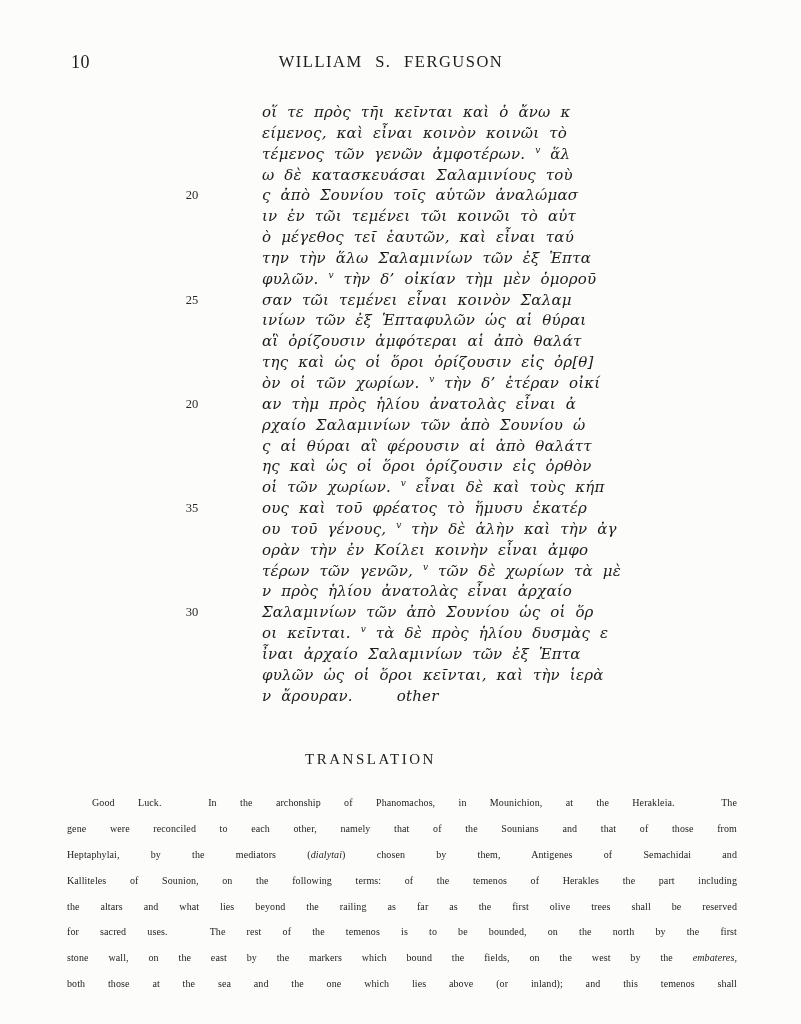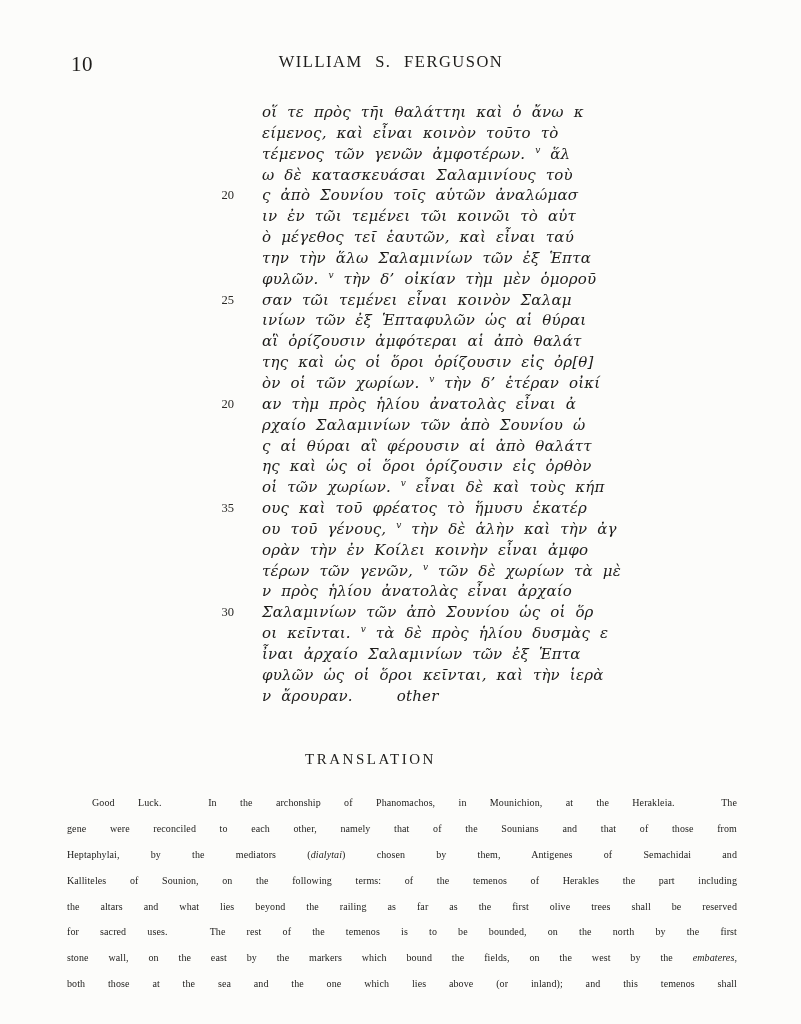--- a/index.html
+++ b/index.html
@@ -9,38 +9,38 @@
     width:801px;height:1024px;
     margin:0 auto;
     background:#fcfcfa;
     color:#1d1c1a;
     font-family:"Liberation Serif", serif;
     overflow:hidden;
   }
   
   .pagenum{
     position:absolute;top:52px;left:71px;
-    font-size:21px;letter-spacing:.5px;
+    font-size:18px;letter-spacing:.5px;
   }
   .runhead{
     position:absolute;top:52px;left:0;width:782px;
     text-align:center;
     font-size:16.5px;letter-spacing:1.5px;word-spacing:7px;
   }
   
   .greek{
     position:absolute;top:102px;left:0;width:801px;
   }
   .gline{
     position:relative;
     height:20.85px;line-height:20.85px;
   }
   .gnum{
     position:absolute;left:150px;width:84px;top:0;
-    text-align:right;
+    text-align:center;
     font-size:12.5px;font-style:normal;
     color:#2a2926;
   }
   .gtext{
     display:block;margin-left:262px;margin-right:120px;
     font-family:"DejaVu Serif","DejaVu Sans",serif;
     font-style:italic;
     font-size:15px;
     word-spacing:.33em;
     letter-spacing:.2px;
@@ -78,24 +78,24 @@
 </head>
 <body>
 
 <div class="page">
 
   <div class="pagenum">10</div>
   <div class="runhead">WILLIAM S. FERGUSON</div>
 
   <div class="greek" id="greek-block">
       <div class="gline">
-        <span class="gtext">οἵ τε πρὸς τῆι θαλάττηι καὶ ὁ ἄνω κ</span>
+        <span class="gtext">οἵ τε πρὸς τῆι κεῖνται καὶ ὁ ἄνω κ</span>
       </div>
       <div class="gline">
-        <span class="gtext">είμενος, καὶ εἶναι κοινὸν τοῦτο τὸ</span>
+        <span class="gtext">είμενος, καὶ εἶναι κοινὸν κοινῶι τὸ</span>
       </div>
       <div class="gline">
         <span class="gtext">τέμενος τῶν γενῶν ἀμφοτέρων. <sup>v</sup> ἅλ</span>
       </div>
       <div class="gline">
         <span class="gtext">ω δὲ κατασκευάσαι Σαλαμινίους τοὺ</span>
       </div>
       <div class="gline">
         <span class="gnum">20</span>
         <span class="gtext">ς ἀπὸ Σουνίου τοῖς αὑτῶν ἀναλώμασ</span>

